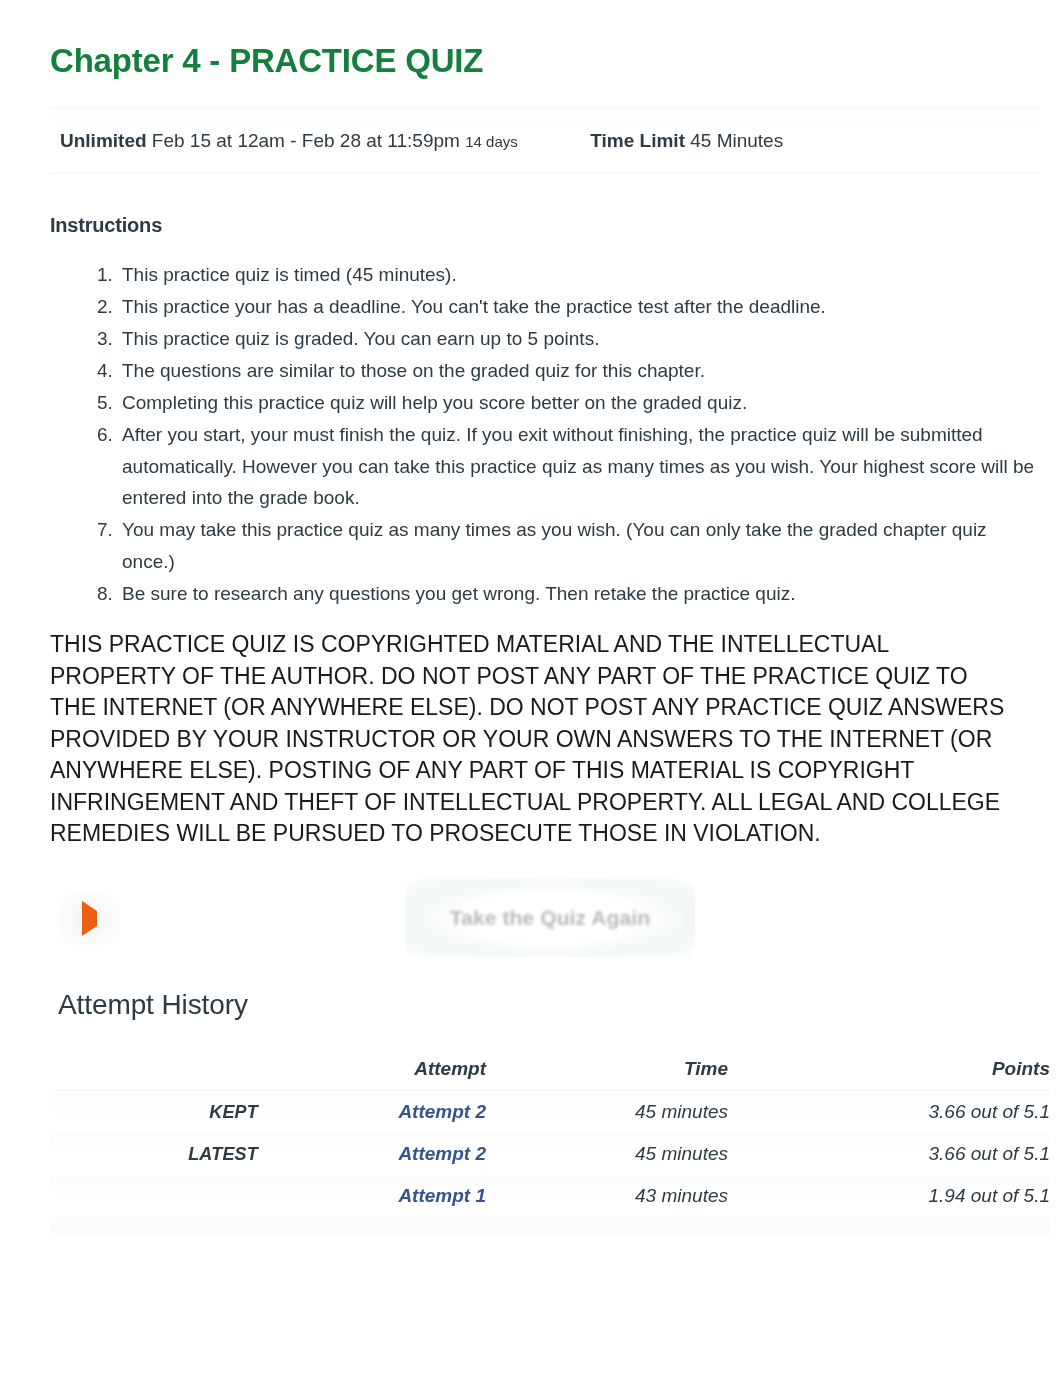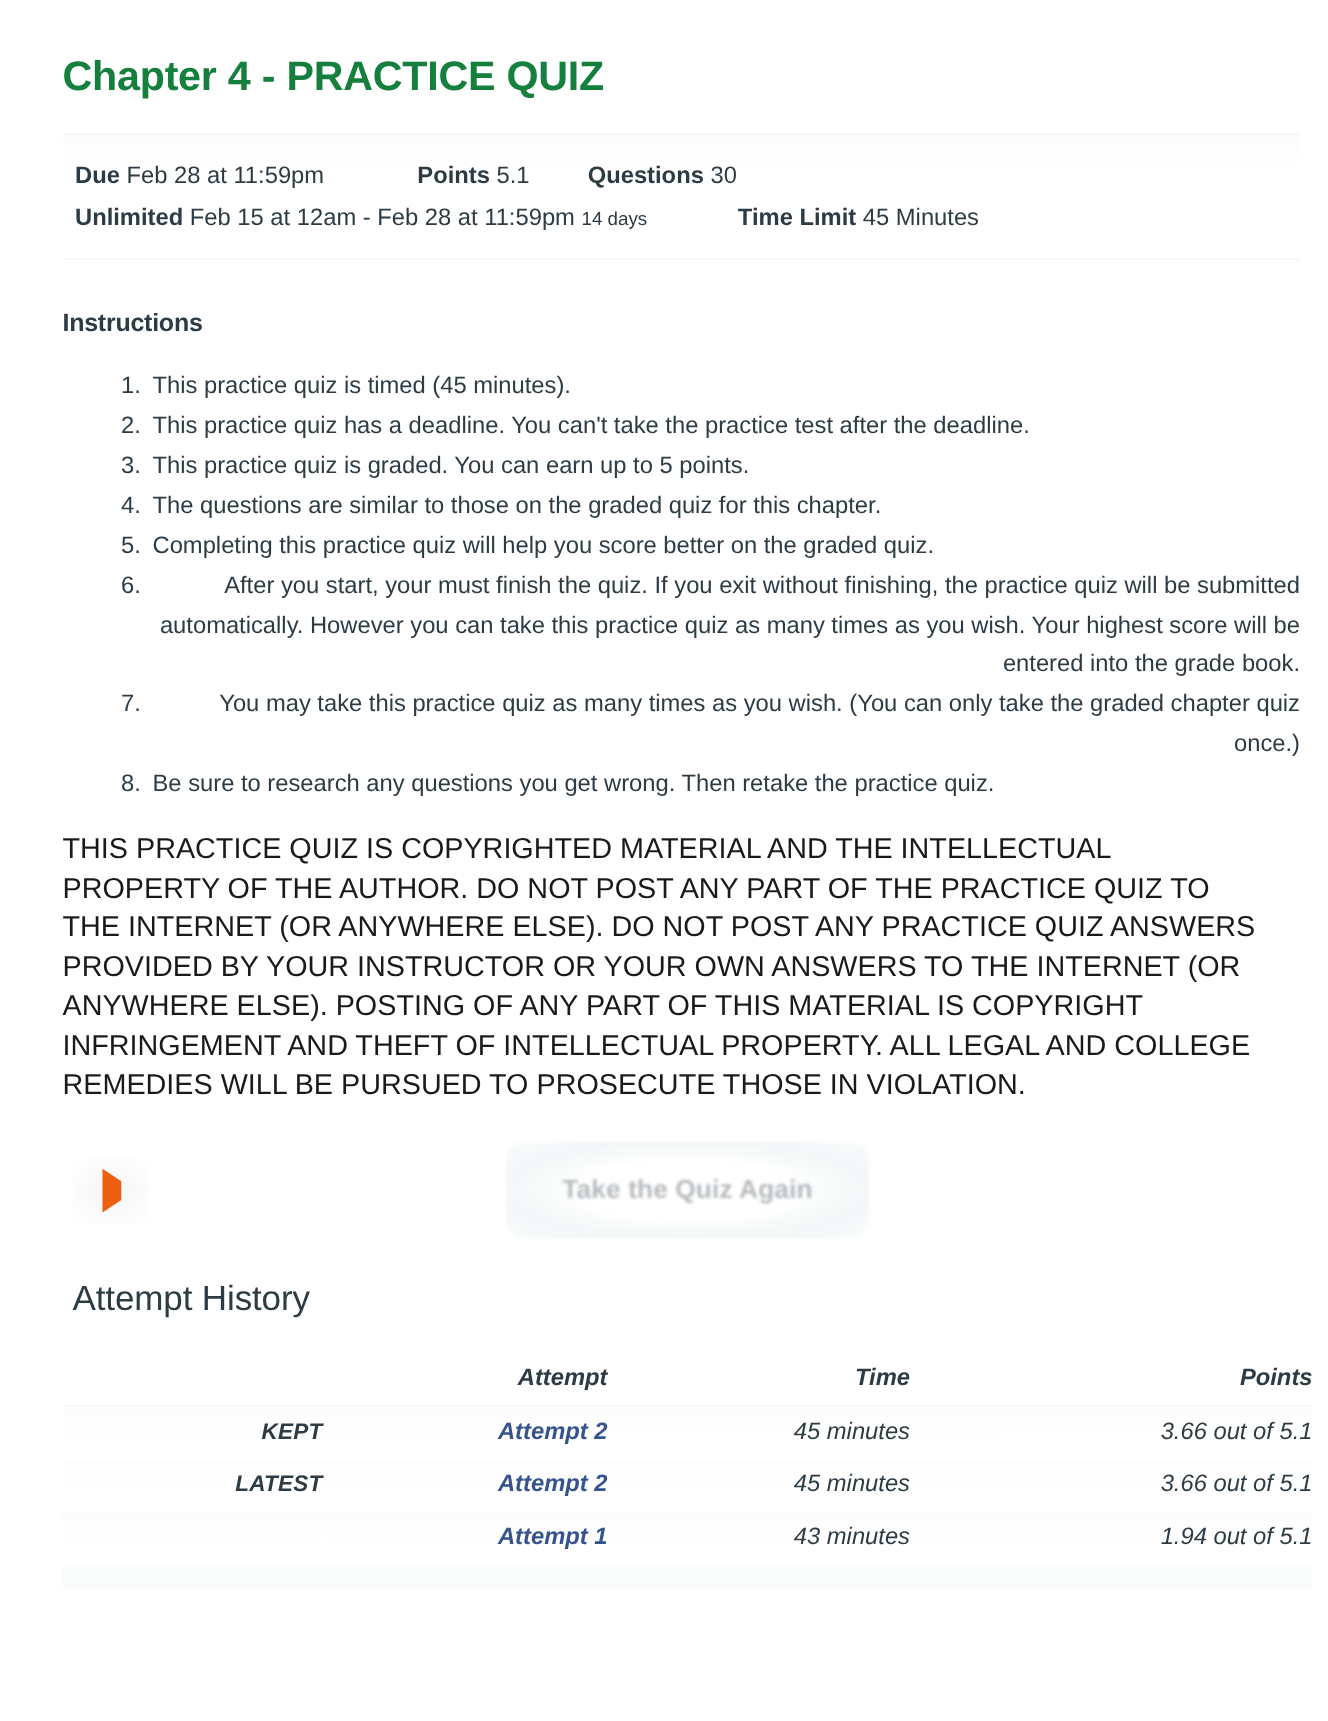--- a/index.html
+++ b/index.html
@@ -73,21 +73,21 @@
     margin: 22px 0 0 0;
     padding-left: 68px;
     font-size: 19px;
     line-height: 31.5px;
     color: #2D3B45;
   }
   ol.instructions li {
     margin: 0 0 0.5px 0;
     padding-left: 4px;
   }
-  ol.instructions li.wide { max-width: 955px; text-align: right; }
+  ol.instructions li.wide { max-width: 955px; }
 
   .copyright {
     font-size: 23px;
     line-height: 31.5px;
     color: #1a1a1a;
     margin: 20px 0 0 0;
     max-width: 960px;
   }
 
   
@@ -197,44 +197,34 @@
 </style>
 </head>
 <body>
 
 <div class="page">
 
   <h1 class="quiz-title">Chapter 4 - PRACTICE QUIZ</h1>
 
   <div class="quiz-header">
     <div class="meta-line">
-      <span class="meta-label">Due</span>
-      <span class="meta-value">Feb 28 at 11:59pm</span>
-      <span class="meta-gap-lg"></span>
-      <span class="meta-label">Points</span>
-      <span class="meta-value">5.1</span>
-      <span class="meta-gap-md"></span>
-      <span class="meta-label">Questions</span>
-      <span class="meta-value">30</span>
-    </div>
-    <div class="meta-line">
       <span class="meta-label">Unlimited</span>
       <span class="meta-value">Feb 15 at 12am - Feb 28 at 11:59pm</span>
       <span class="meta-small">14 days</span>
       <span class="meta-gap-xl"></span>
       <span class="meta-label">Time Limit</span>
       <span class="meta-value">45 Minutes</span>
     </div>
   </div>
 
   <h2 class="section-title">Instructions</h2>
 
   <ol class="instructions">
     <li>This practice quiz is timed (45 minutes).</li>
-    <li>This practice quiz has a deadline. You can't take the practice test after the deadline.</li>
+    <li>This practice your has a deadline. You can't take the practice test after the deadline.</li>
     <li>This practice quiz is graded. You can earn up to 5 points.</li>
     <li>The questions are similar to those on the graded quiz for this chapter.</li>
     <li>Completing this practice quiz will help you score better on the graded quiz.</li>
     <li class="wide">After you start, your must finish the quiz. If you exit without finishing, the practice quiz will be submitted automatically. However you can take this practice quiz as many times as you wish. Your highest score will be entered into the grade book.</li>
     <li class="wide">You may take this practice quiz as many times as you wish. (You can only take the graded chapter quiz once.)</li>
     <li>Be sure to research any questions you get wrong. Then retake the practice quiz.</li>
   </ol>
 
   <p class="copyright">THIS PRACTICE QUIZ IS COPYRIGHTED MATERIAL AND THE INTELLECTUAL PROPERTY OF THE AUTHOR. DO NOT POST ANY PART OF THE PRACTICE QUIZ TO THE INTERNET (OR ANYWHERE ELSE). DO NOT POST ANY PRACTICE QUIZ ANSWERS PROVIDED BY YOUR INSTRUCTOR OR YOUR OWN ANSWERS TO THE INTERNET (OR ANYWHERE ELSE). POSTING OF ANY PART OF THIS MATERIAL IS COPYRIGHT INFRINGEMENT AND THEFT OF INTELLECTUAL PROPERTY. ALL LEGAL AND COLLEGE REMEDIES WILL BE PURSUED TO PROSECUTE THOSE IN VIOLATION.</p>
 

